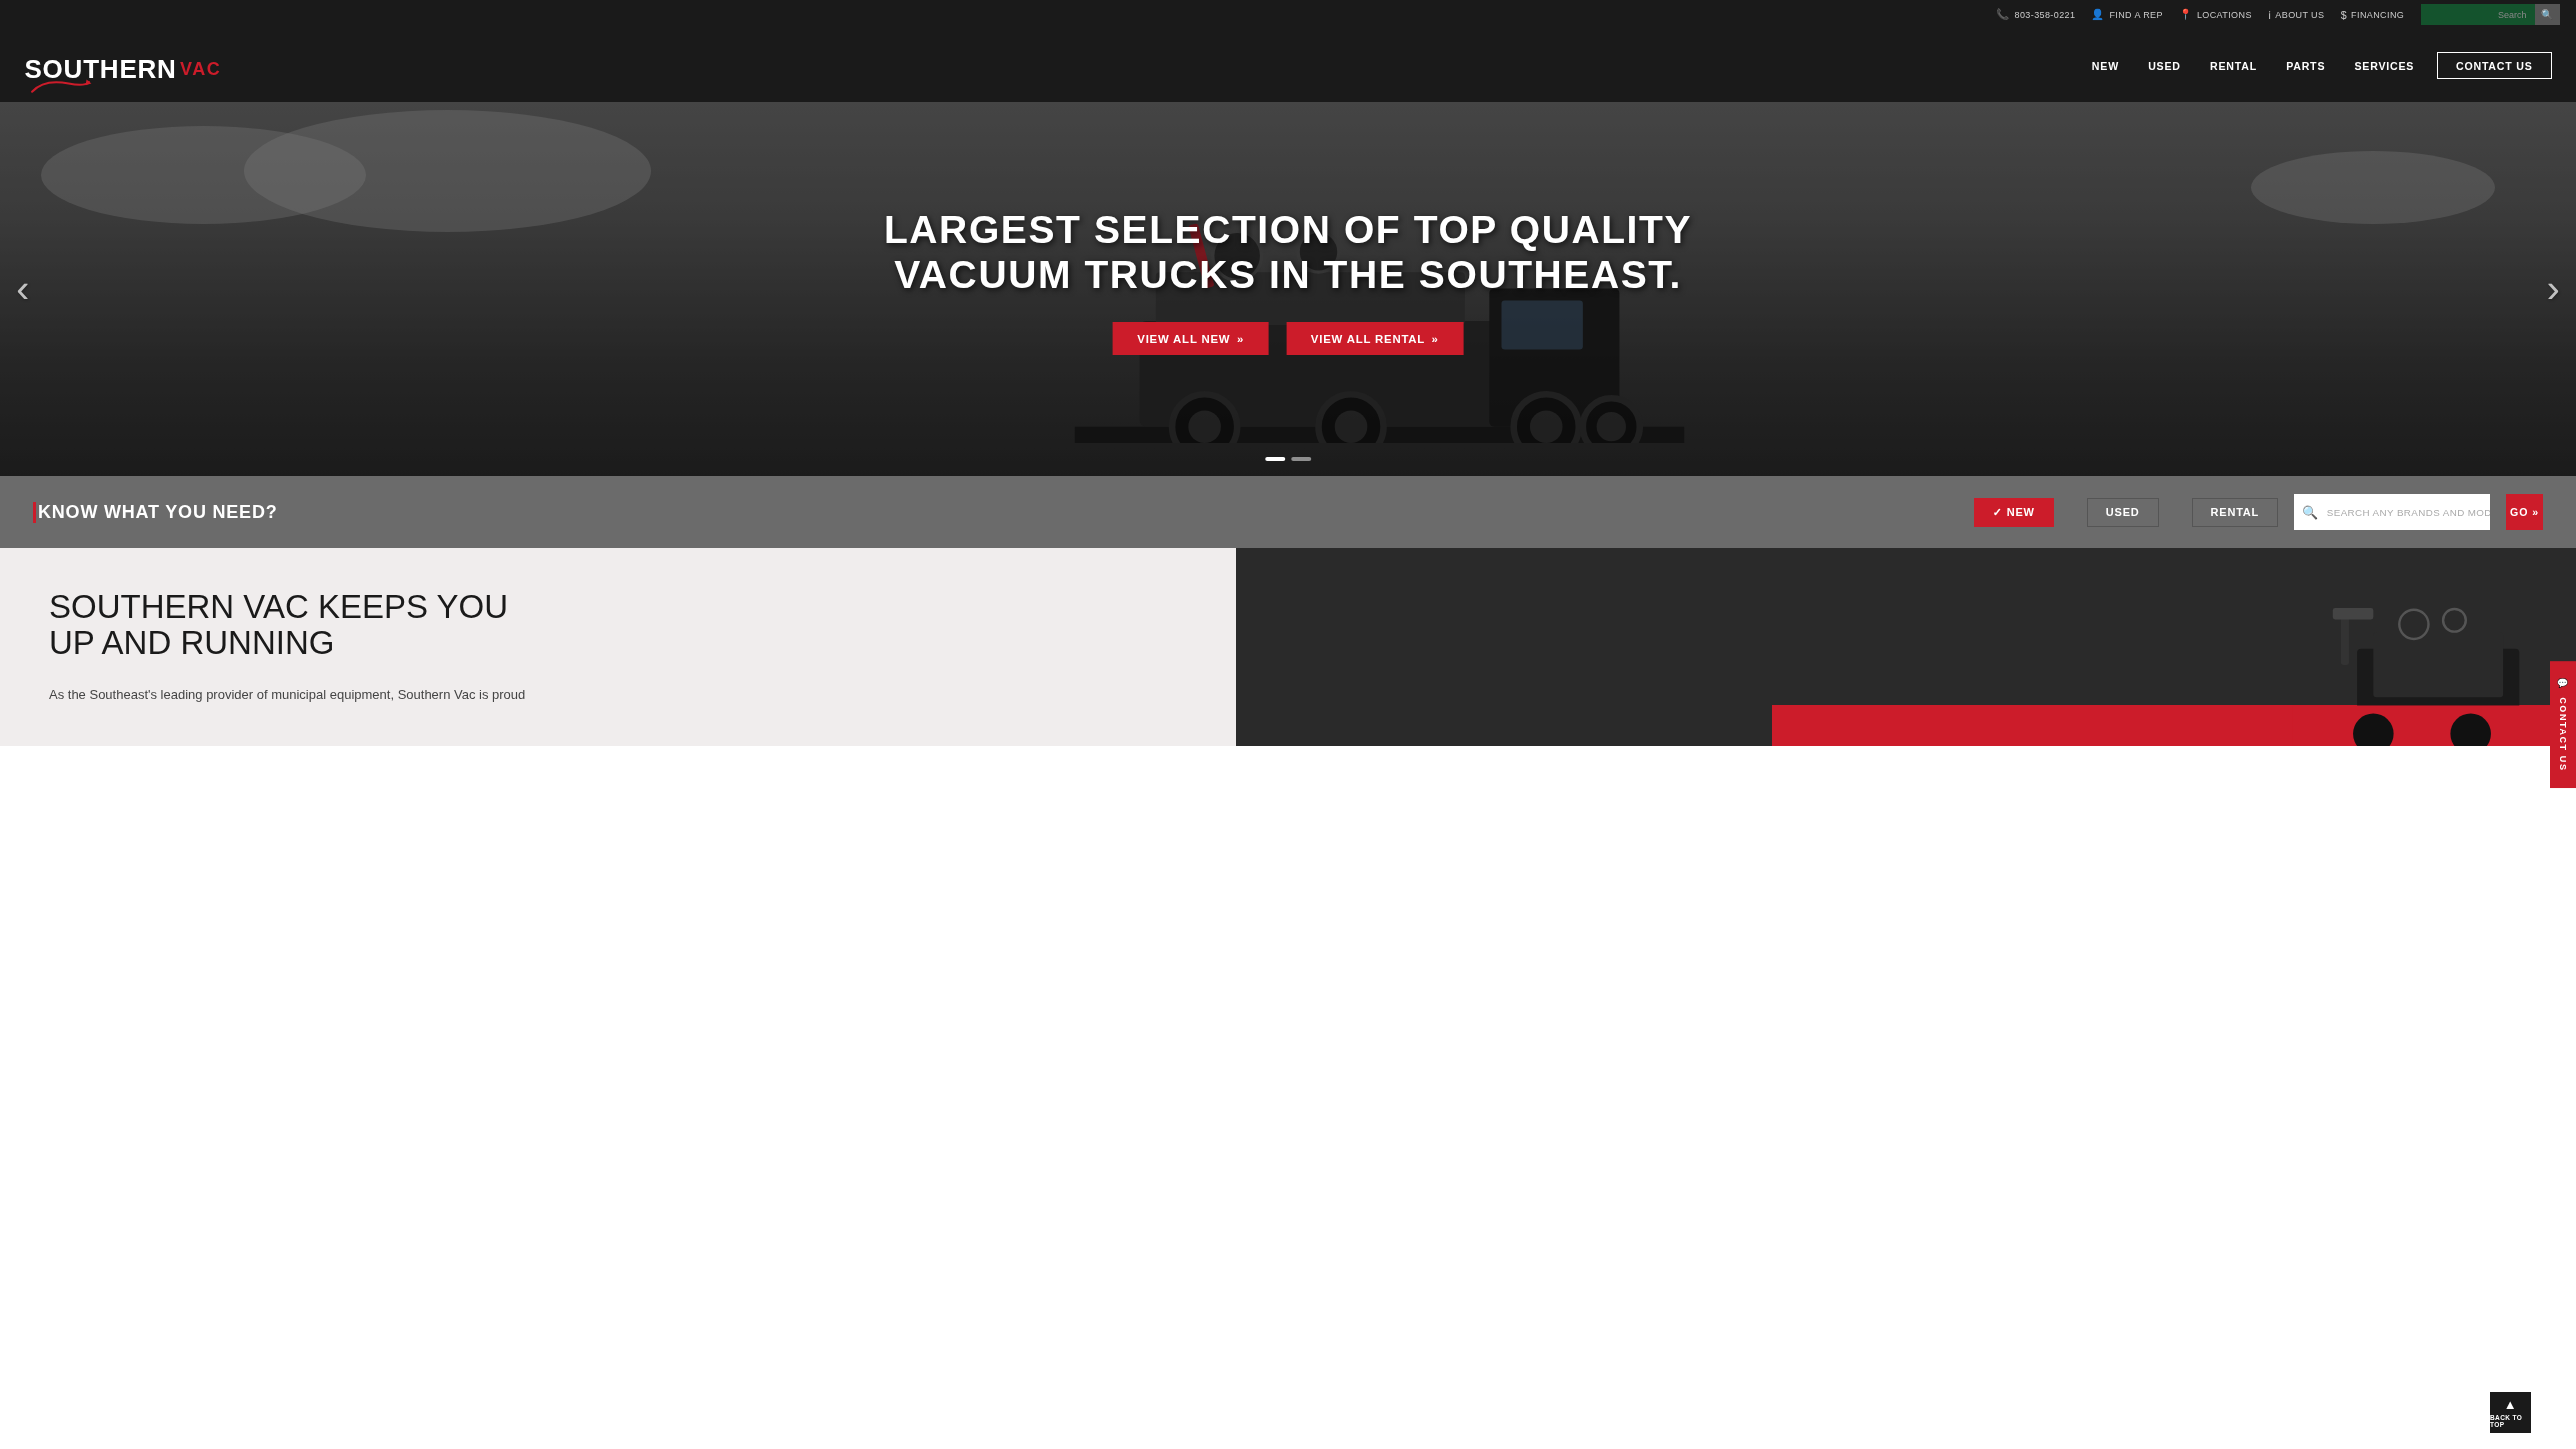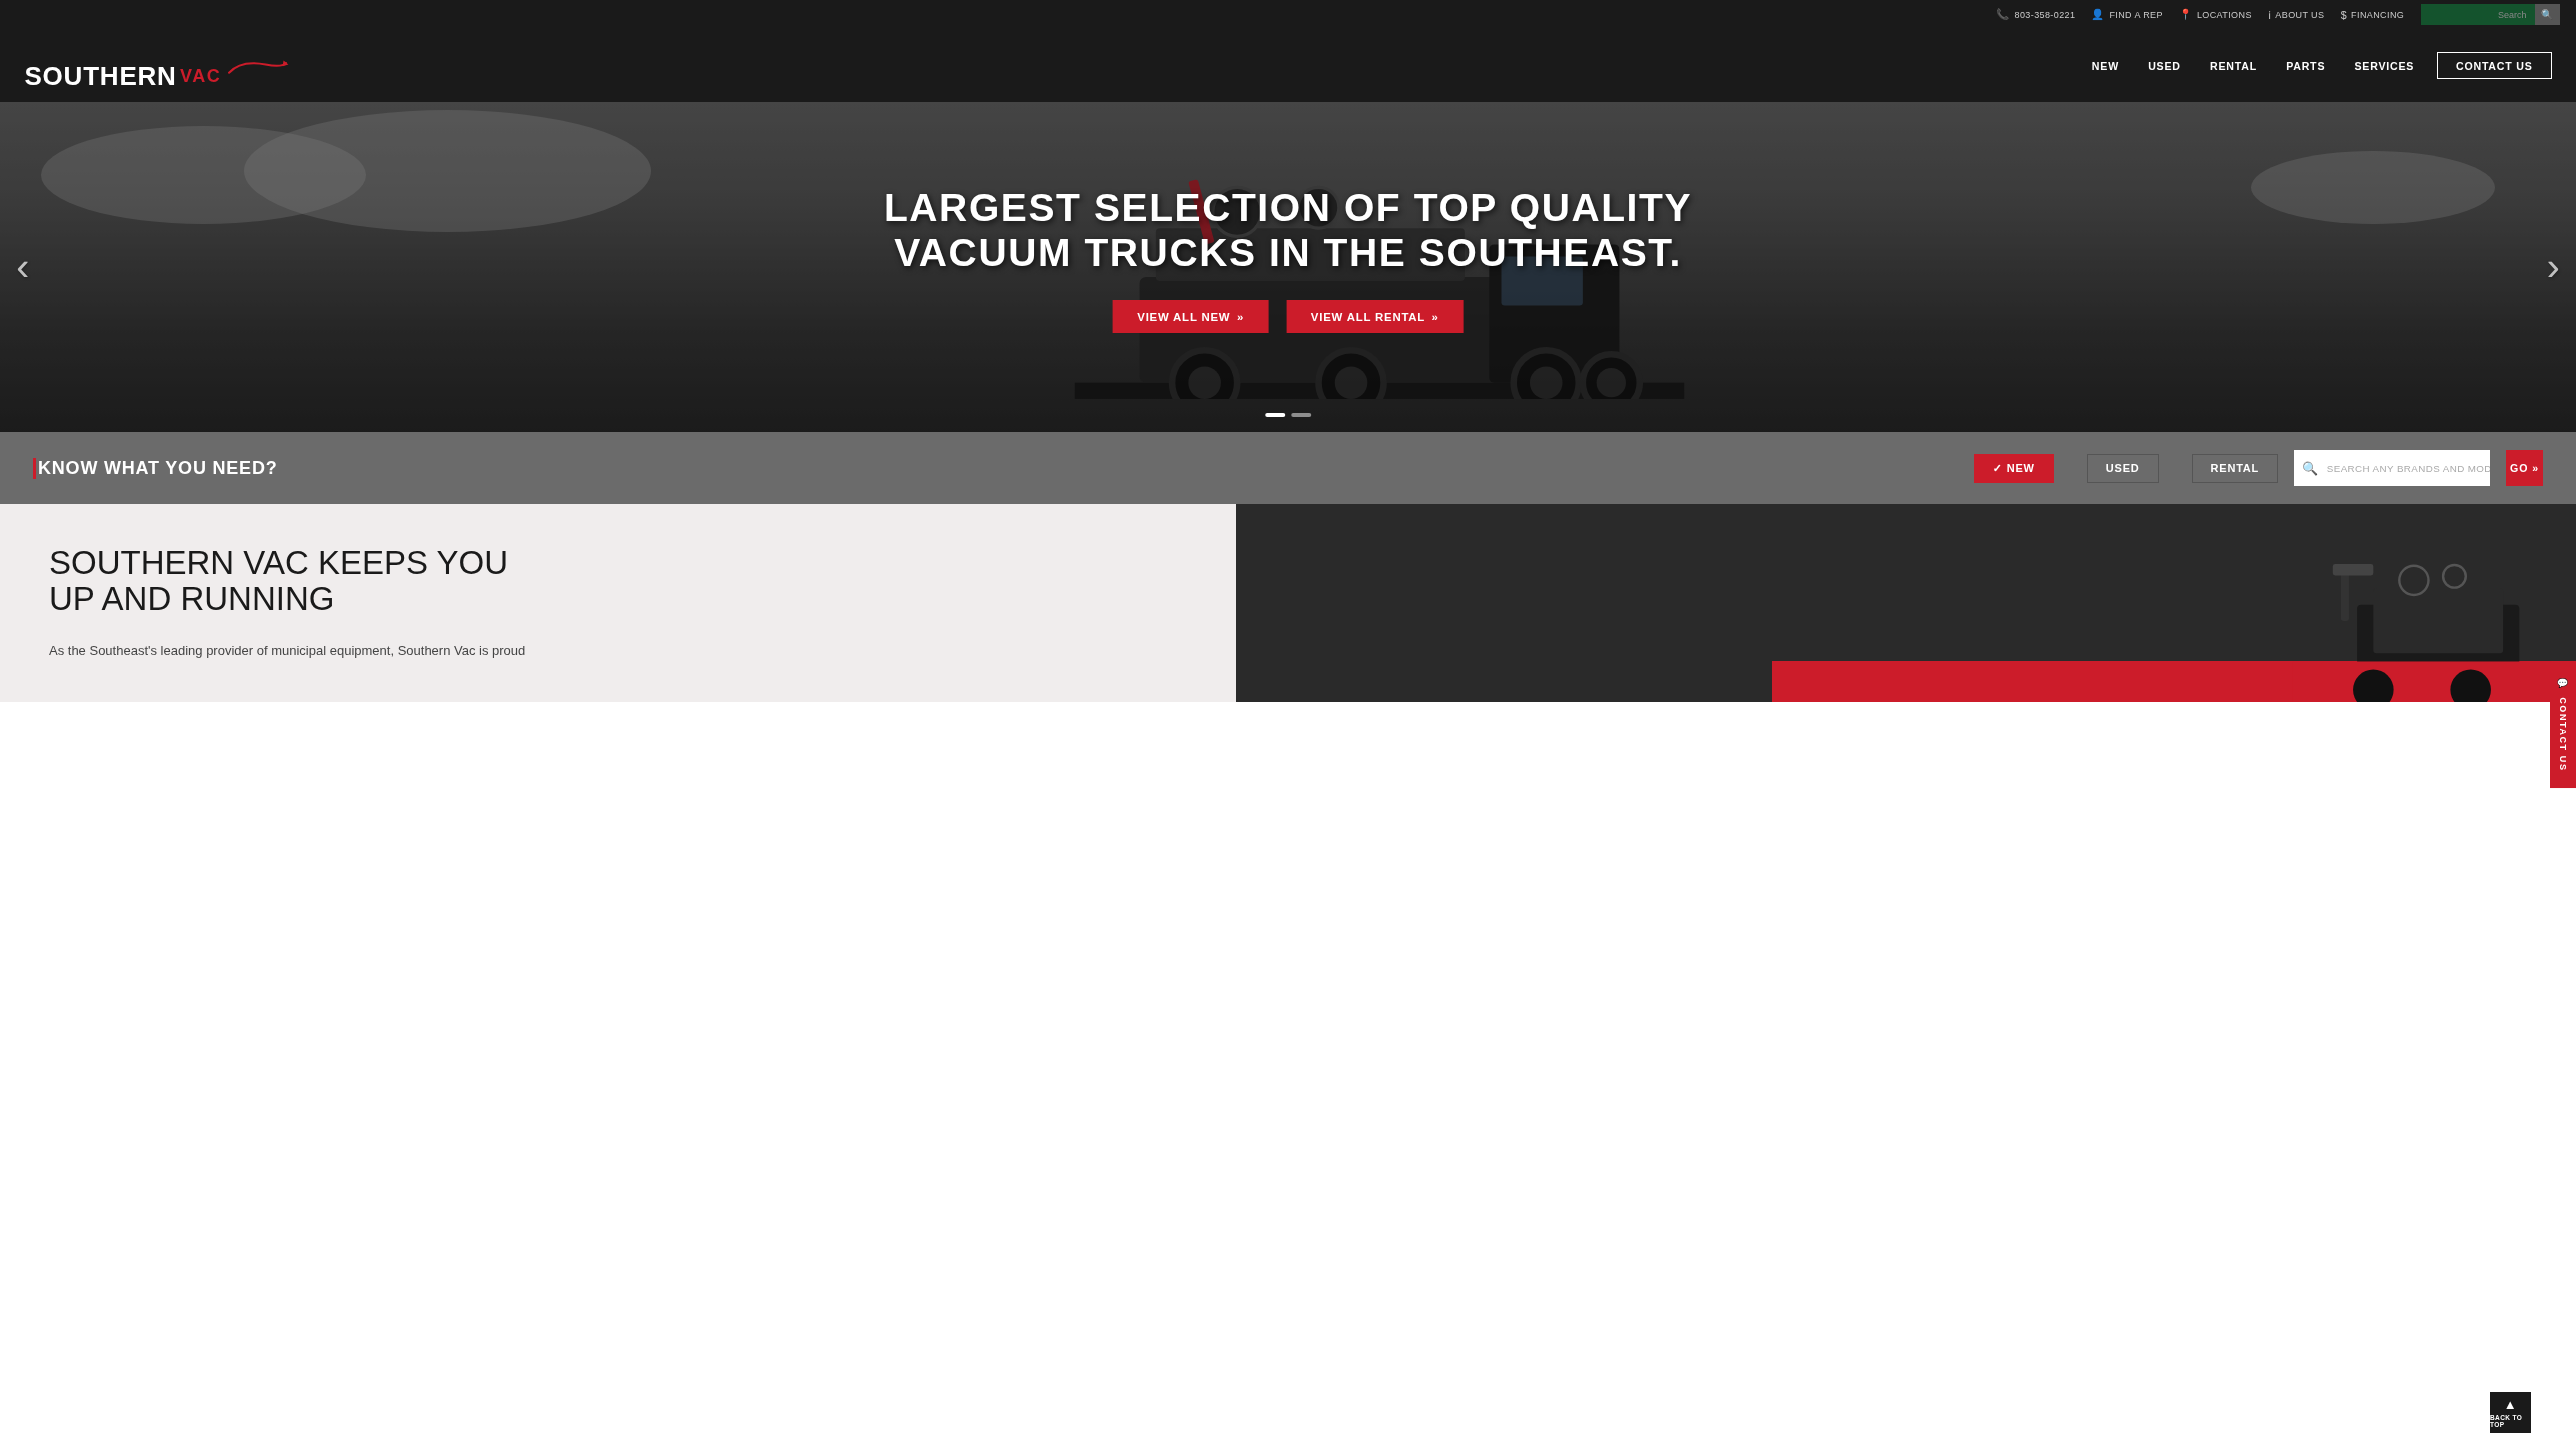--- a/index.html
+++ b/index.html
@@ -64,20 +64,21 @@
       height: 73px;
       position: relative;
       z-index: 10;
     }
     .logo-area {
       flex: 0 0 auto;
       margin-right: auto;
     }
     .logo-text {
       display: flex;
+      flex-direction: column;
       line-height: 1;
       margin-top: 20px;
     }
     .logo-southern {
       color: #fff;
       font-size: 26px;
       font-weight: 900;
       letter-spacing: 0.8px;
       text-transform: uppercase;
     }
@@ -114,21 +115,21 @@
       font-weight: 700;
       letter-spacing: 0.8px;
       text-transform: uppercase;
       cursor: pointer;
       text-decoration: none;
     }
 
     
     .hero {
       position: relative;
-      height: 330px;
+      height: 374px;
       overflow: hidden;
       background: #2a2a2a;
     }
     .hero-overlay {
       position: absolute;
       top: 0; left: 0; right: 0; bottom: 0;
       background: rgba(0,0,0,0.35);
     }
     .hero-content {
       position: absolute;

